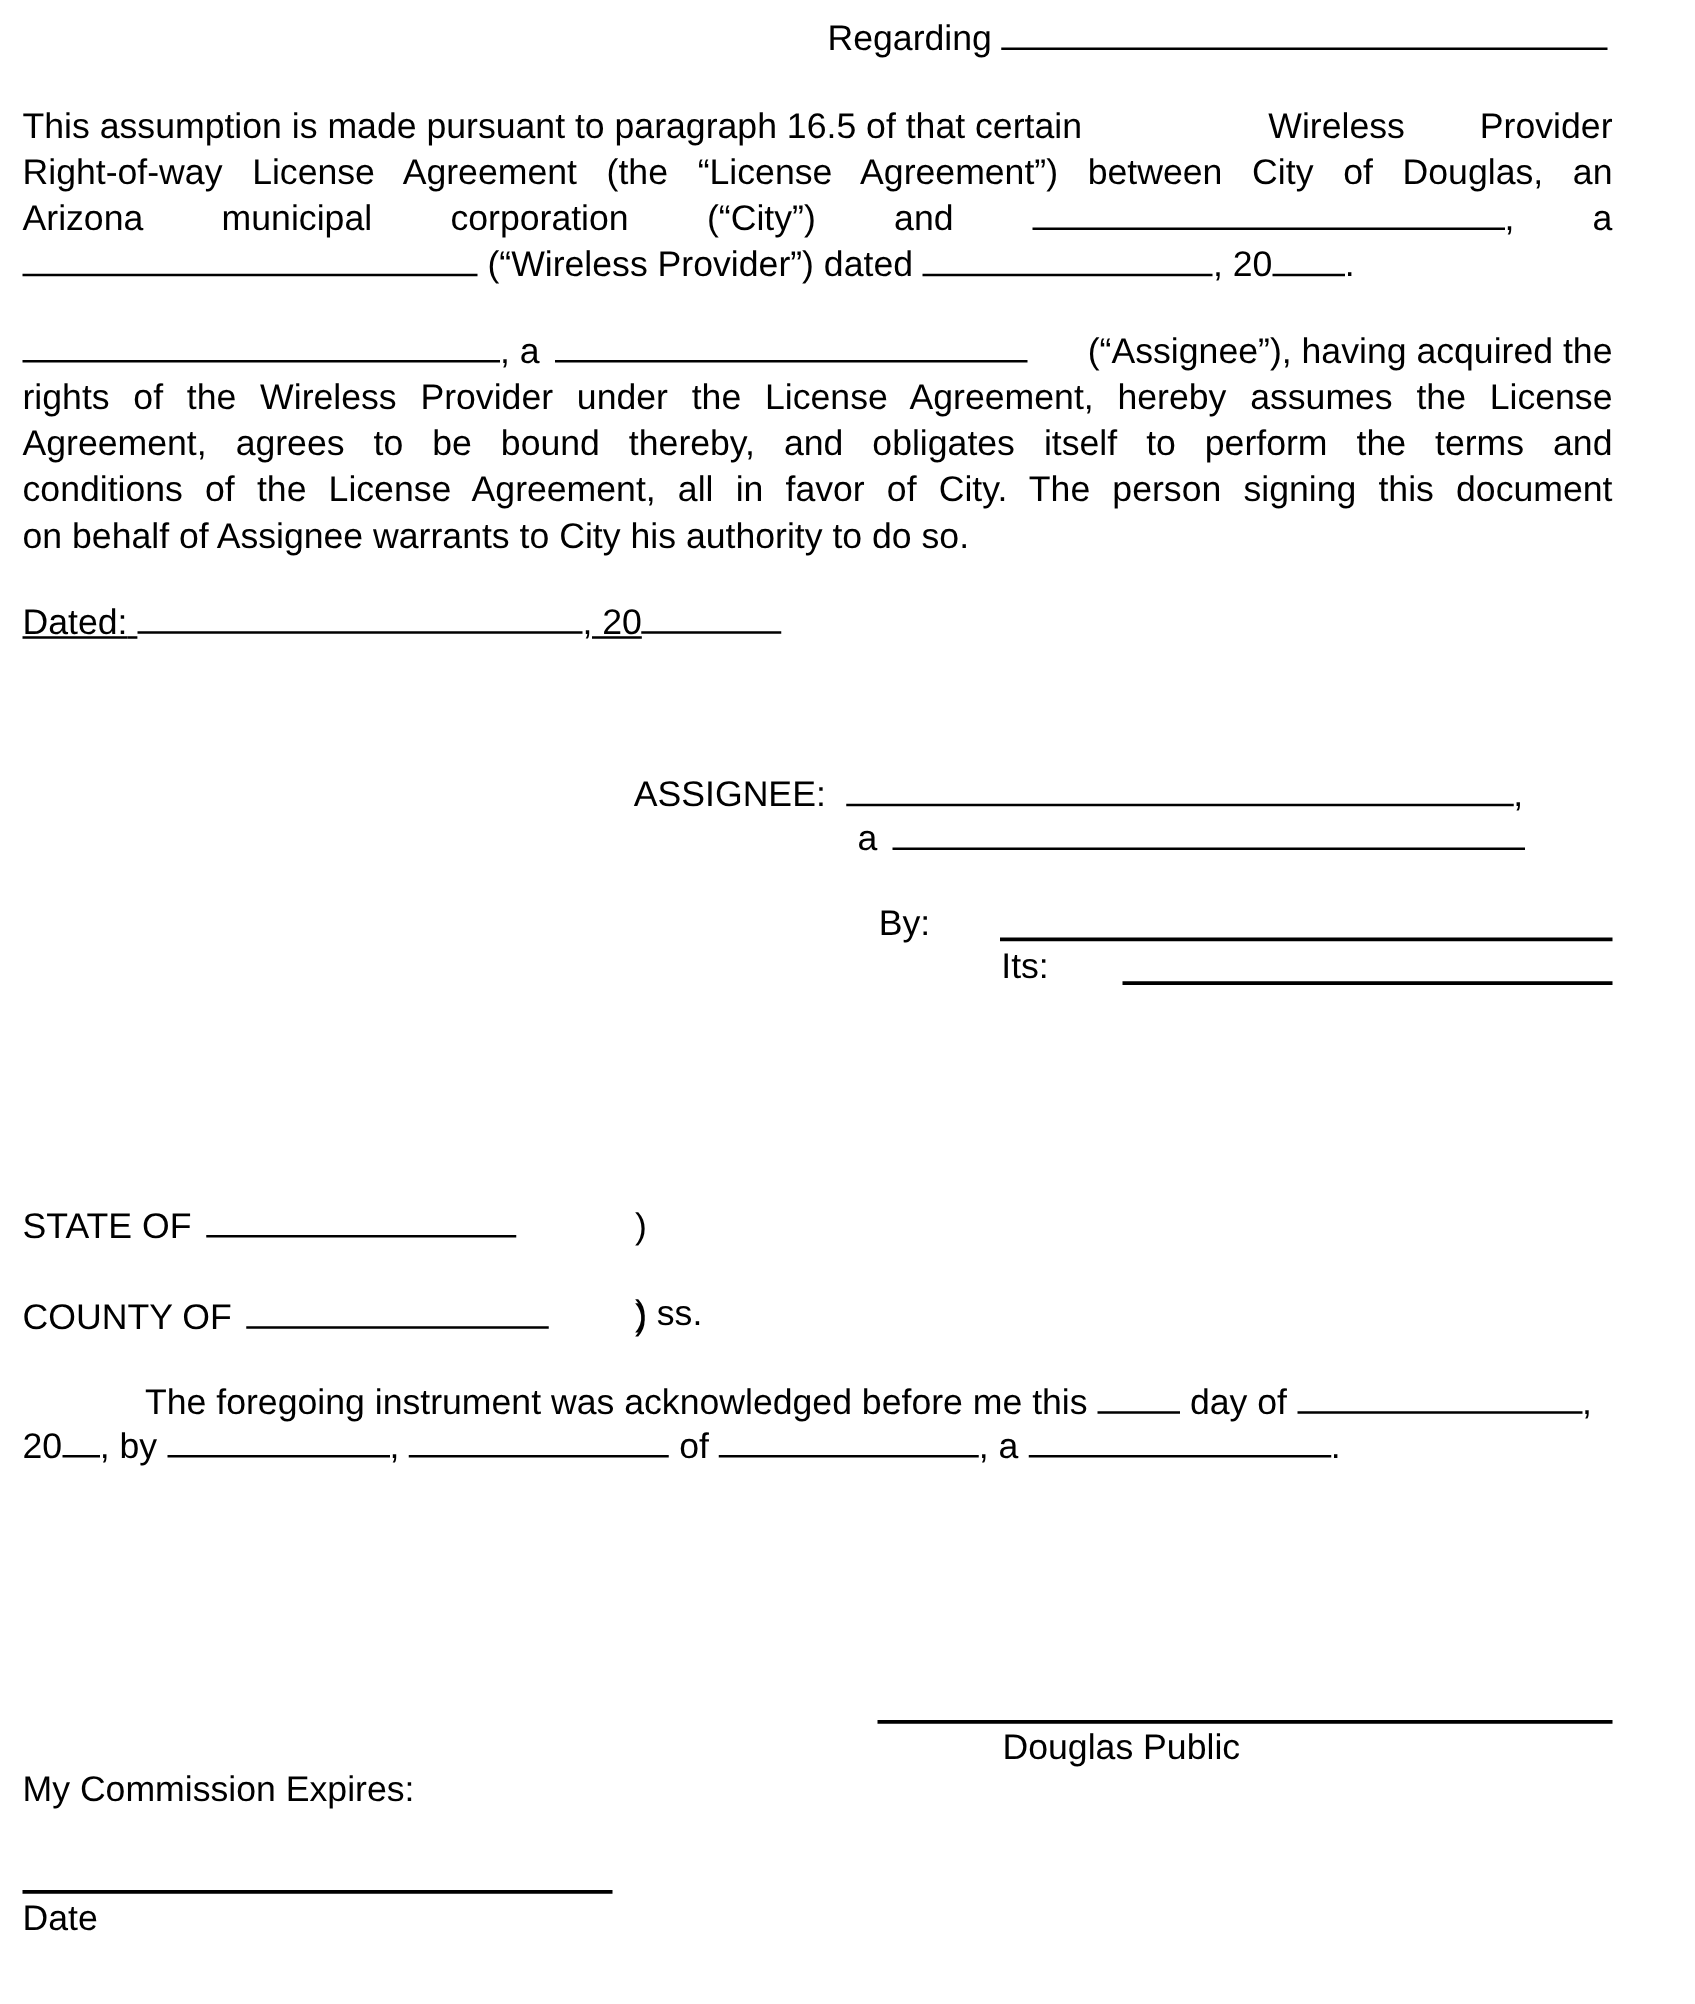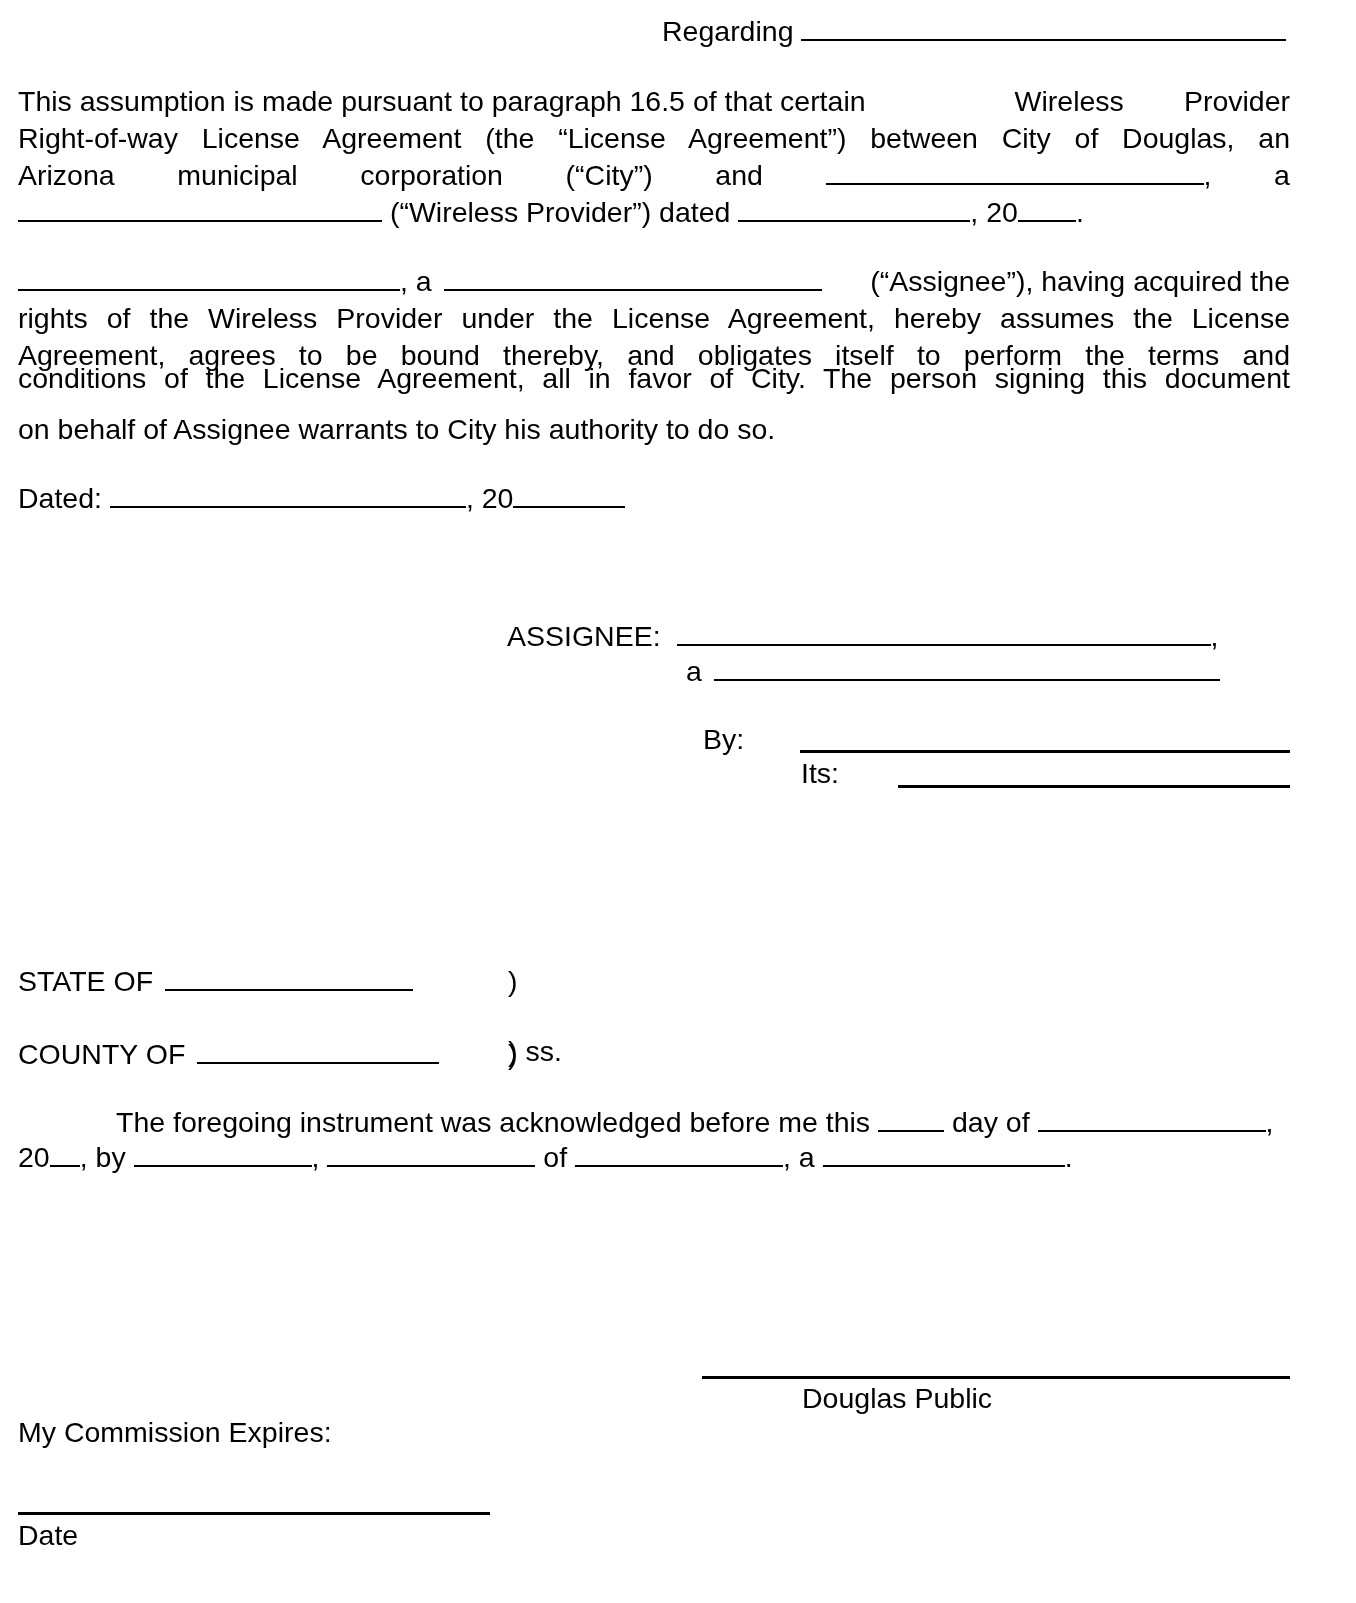--- a/index.html
+++ b/index.html
@@ -45,28 +45,28 @@
   <span><span class="blank" style="width:382px;"></span><span>, a</span>
   <span class="blank" style="width:378px; margin-left:4px;"></span></span>
   <span>(“Assignee”), having acquired the</span>
 </div>
 <div class="just" style="top:304px;">
   <span style="width:100%; text-align:justify; text-align-last:justify; white-space:normal;">rights of the Wireless Provider under the License Agreement, hereby assumes the  License</span>
 </div>
 <div class="just" style="top:341px;">
   <span style="width:100%; text-align:justify; text-align-last:justify; white-space:normal;">Agreement, agrees to be bound thereby, and obligates itself to perform the terms and</span>
 </div>
-<div class="just" style="top:364px;">
+<div class="just" style="top:378px;">
   <span style="width:100%; text-align:justify; text-align-last:justify; white-space:normal;">conditions of the License Agreement, all in favor of City. The person signing this document</span>
 </div>
 <div class="abs" style="left:18px; top:415px;">
   <span>on behalf of Assignee warrants to City his authority to do so.</span>
 </div>
 
-<div class="abs" style="left:18px; top:484px;">
+<div class="abs" style="left:18px; top:484px;text-decoration:underline;">
   <span>Dated:</span>
   <span class="blank" style="width:356px;"></span><span>, 20</span><span class="blank" style="width:112px;"></span>
 </div>
 
 <div class="abs" style="left:507px; top:622px;">
   <span>ASSIGNEE:</span>
   <span class="blank" style="width:534px; margin-left:8px;"></span><span>,</span>
 </div>
 <div class="abs" style="left:686px; top:657px;">
   <span>a</span>

